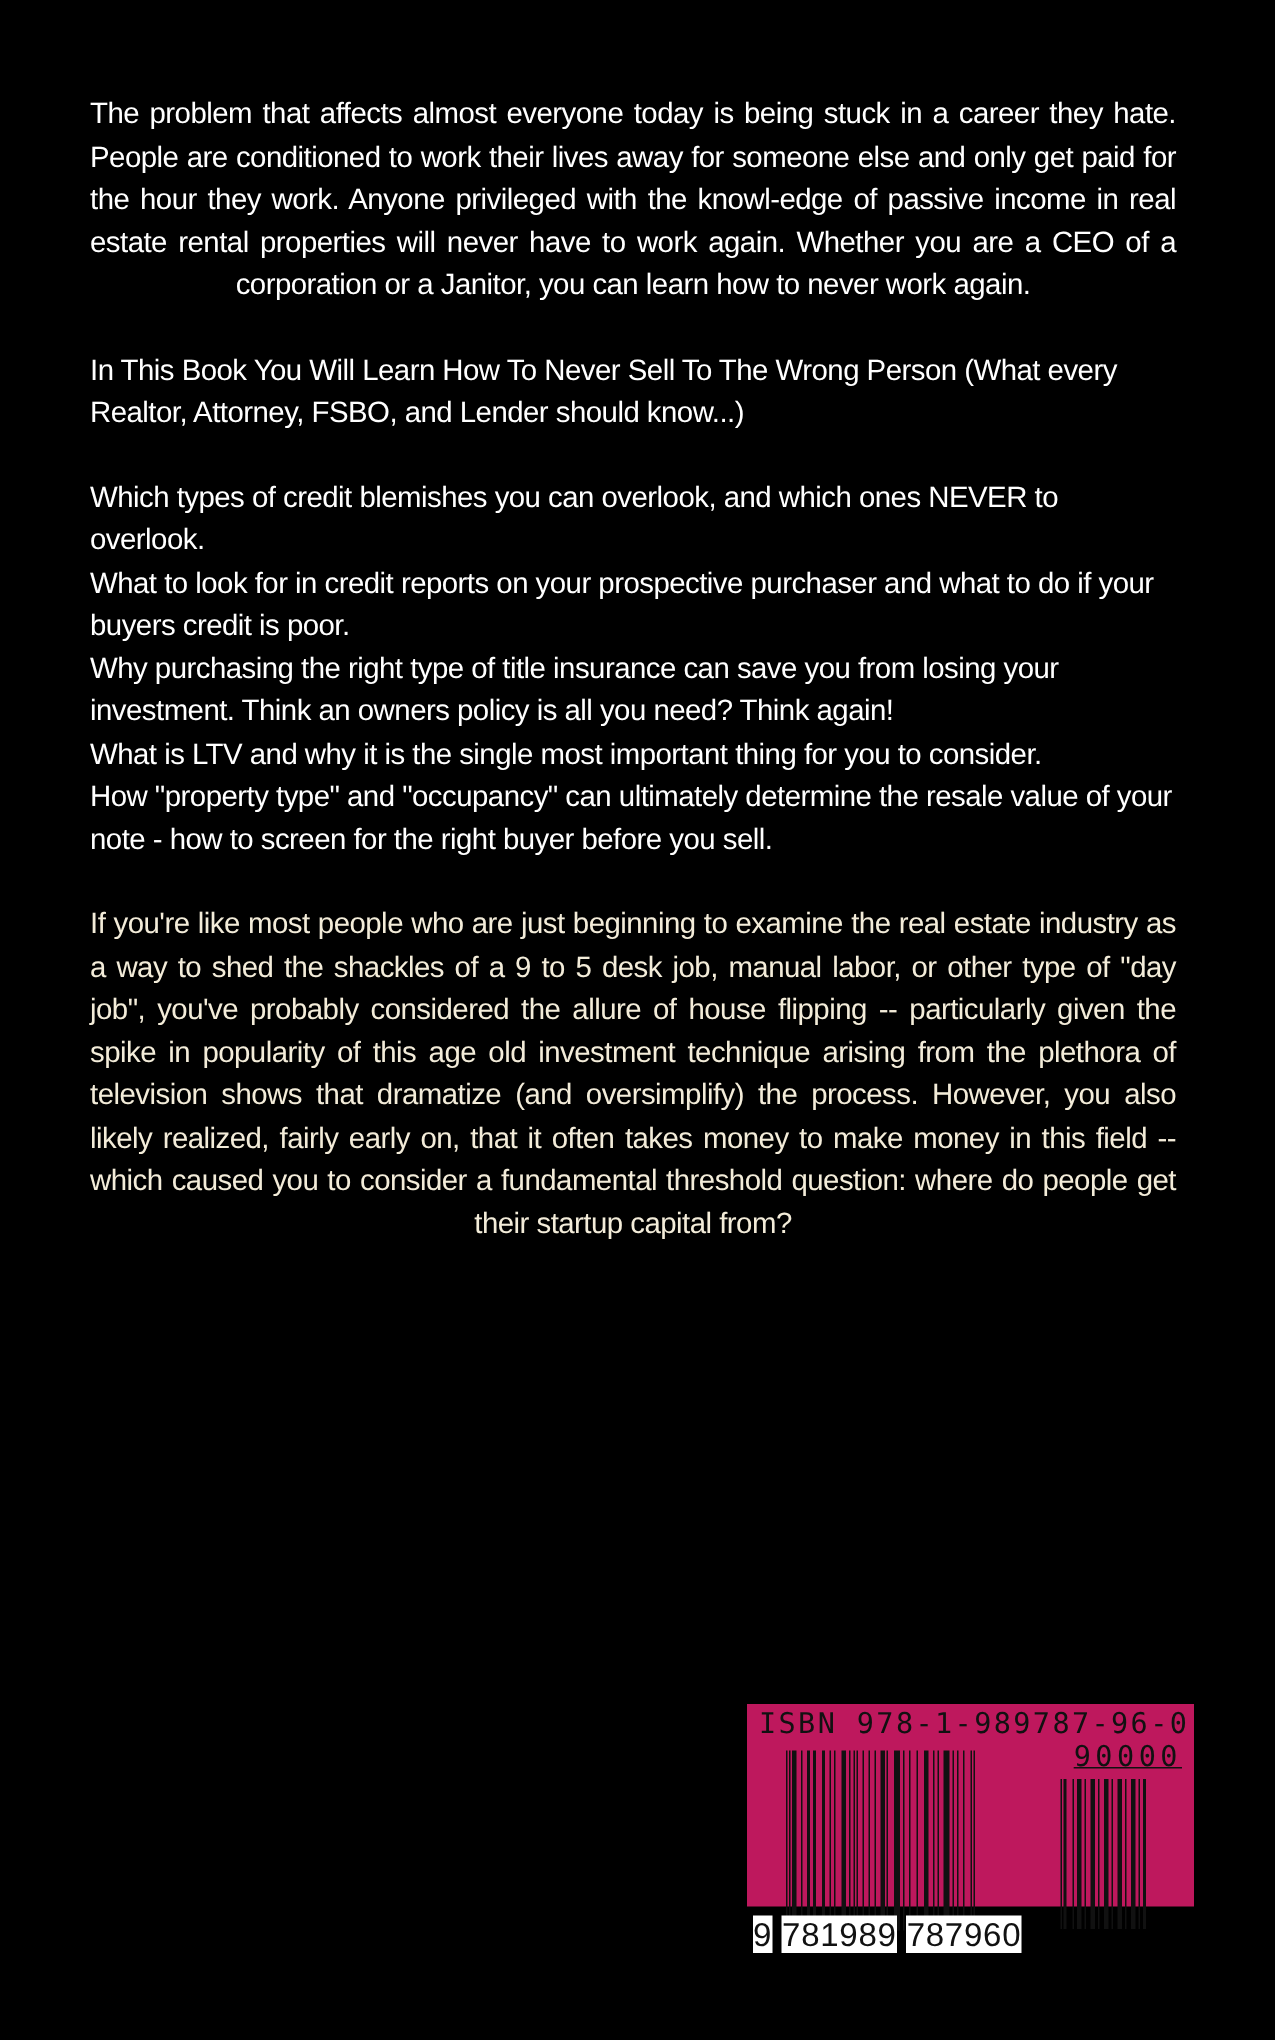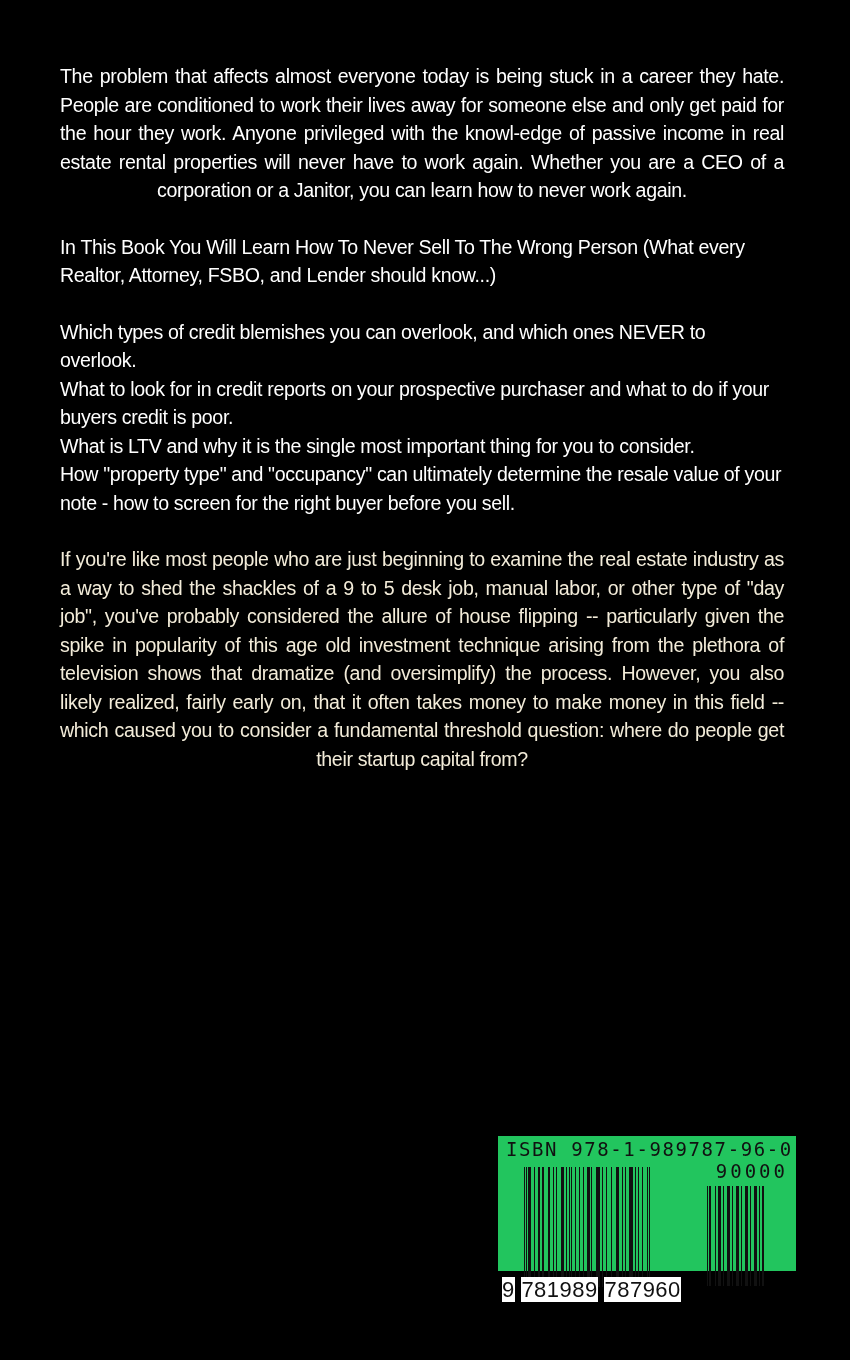--- a/index.html
+++ b/index.html
@@ -52,40 +52,41 @@
     .closing {
       margin-top: 28px;
       color: #f3ecd9;
     }
     .barcode-box {
       position: absolute;
       left: 498px;
       top: 1136px;
       width: 298px;
       height: 135px;
-      background: #22c55e;
+      background: #be185d;
     }
     .isbn-text {
       position: absolute;
       left: 8px;
       top: 2px;
       font-family: "DejaVu Sans Mono", "Liberation Mono", monospace;
       font-size: 19px;
       letter-spacing: 1.6px;
       color: #111111;
       white-space: nowrap;
     }
     .price-text {
       position: absolute;
       right: 8px;
       top: 24px;
       font-family: "DejaVu Sans Mono", "Liberation Mono", monospace;
       font-size: 19px;
       letter-spacing: 3px;
       color: #111111;
+      text-decoration: underline;
     }
     .bars-main {
       position: absolute;
       left: 26px;
       top: 31px;
       width: 168px;
       height: 120px;
       display: flex;
       align-items: stretch;
     }
@@ -117,20 +118,21 @@
 <body>
 
 <div class="page">
   <p class="para justified intro">The problem that affects almost everyone today is being stuck in a career they hate. People are conditioned to work their lives away for someone else and only get paid for the hour they work. Anyone privileged with the knowl-edge of passive income in real estate rental properties will never have to work again. Whether you are a CEO of a corporation or a Janitor, you can learn how to never work again.</p>
 
   <p class="para heading-para">In This Book You Will Learn How To Never Sell To The Wrong Person (What every Realtor, Attorney, FSBO, and Lender should know...)</p>
 
   <ul class="bullets">
     <li>Which types of credit blemishes you can overlook, and which ones NEVER to overlook.</li>
     <li>What to look for in credit reports on your prospective purchaser and what to do if your buyers credit is poor.</li>
+    <li>Why purchasing the right type of title insurance can save you from losing your investment. Think an owners policy is all you need? Think again!</li>
     <li>What is LTV and why it is the single most important thing for you to consider.</li>
     <li>How "property type" and "occupancy" can ultimately determine the resale value of your note - how to screen for the right buyer before you sell.</li>
   </ul>
 
   <p class="para justified closing">If you're like most people who are just beginning to examine the real estate industry as a way to shed the shackles of a 9 to 5 desk job, manual labor, or other type of "day job", you've probably considered the allure of house flipping -- particularly given the spike in popularity of this age old investment technique arising from the plethora of television shows that dramatize (and oversimplify) the process. However, you also likely realized, fairly early on, that it often takes money to make money in this field -- which caused you to consider a fundamental threshold question: where do people get their startup capital from?</p>
 </div>
 
 <div class="barcode-box">
   <div class="isbn-text">ISBN 978-1-989787-96-0</div>
   <div class="price-text">90000</div>

